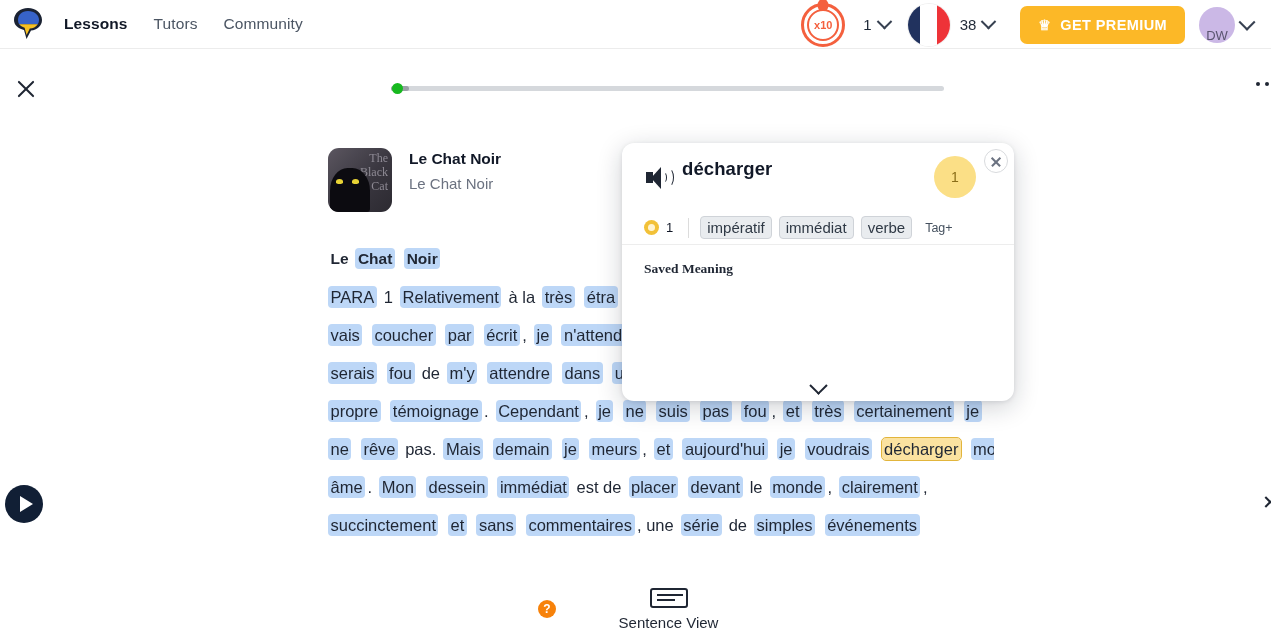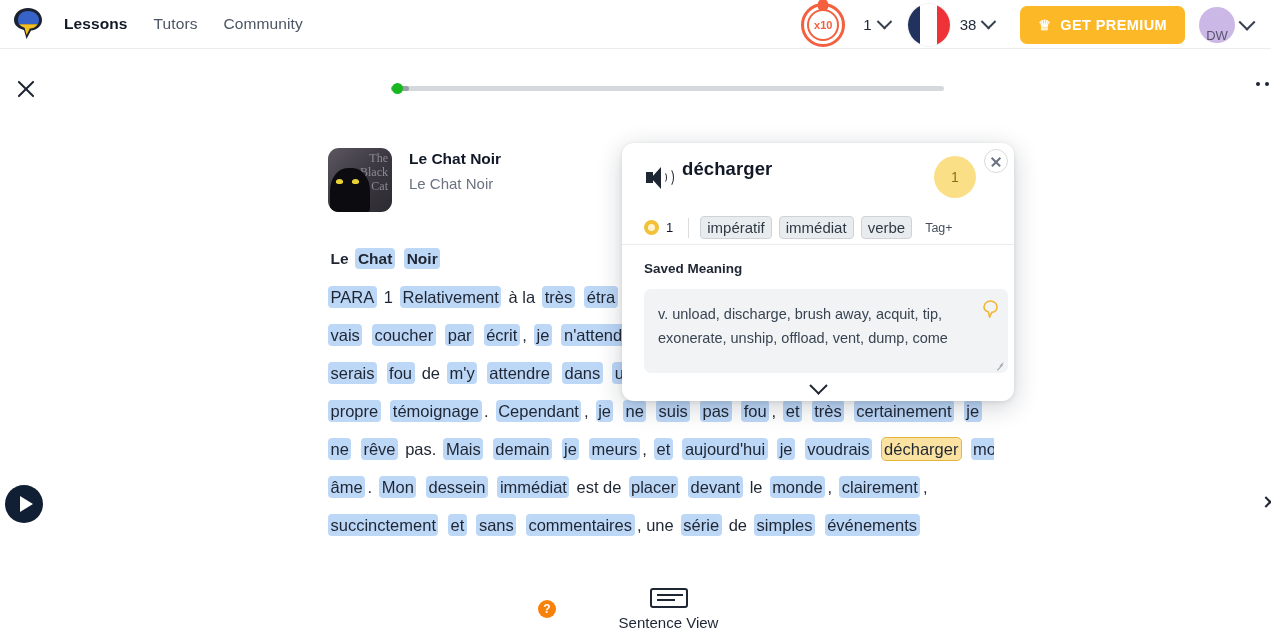--- a/index.html
+++ b/index.html
@@ -147,21 +147,21 @@
     display:flex;align-items:center;justify-content:center; }
   .coin span{ width:7px;height:7px;border-radius:50% 50% 45% 45%;background:#fff3d0; }
   .coin-n { font-size:13px; color:#111827; margin-right:4px;}
   .vdiv { width:1px;height:20px;background:#dcdcdc; margin:0 4px;}
   .tag {
     background:#e9ecef; border:1px solid #cfd3d8; border-radius:4px;
     font-size:15px; color:#2f3945; padding:2px 6px; cursor:pointer;
   }
   .tagplus { font-size:12.5px; color:#44505e; margin-left:6px; cursor:pointer; }
 
-  .pop-body { padding:16px 6px 0 22px; }
+  .pop-body { padding:16px 6px 0 22px;font-family:Liberation Serif, serif; }
   .saved-label { font-size:13.5px; font-weight:bold; color:#1f2633; }
   .meaning-box {
     position:relative; margin-top:13px; background:#f2f3f5; border-radius:7px;
     padding:13px 34px 13px 14px; font-size:14.5px; line-height:24px; color:#394452;
     height:84px; overflow:hidden;
   }
   .mini-logo { position:absolute; right:10px; top:11px; width:15px;height:18px;}
   .resize-grip { position:absolute; right:4px; bottom:3px; width:9px;height:9px;}
   .resize-grip i{position:absolute;right:0;background:#9aa0a6;height:1px;transform:rotate(-45deg);}
   .rg1{width:8px;bottom:2px;} .rg2{width:5px;bottom:5px;}
@@ -303,32 +303,20 @@
       <span class="coin-n">1</span>
       <span class="vdiv"></span>
       <span class="tag">impératif</span>
       <span class="tag">immédiat</span>
       <span class="tag">verbe</span>
       <span class="tagplus">Tag+</span>
     </div>
 
     <div class="pop-body">
       <div class="saved-label">Saved Meaning</div>
-      <div class="meaning-box">
-        <span>v. unload, discharge, brush away, acquit, tip, exonerate, unship, offload, vent, dump, come</span>
-        <span class="mini-logo">
-          <svg width="15" height="18" viewBox="0 0 15 18">
-              <path d="M7.5 1 C11.1 1 14 3.6 14 7 C14 10.1 11.6 12.1 8.8 12.4 L6.6 17 L5.4 12.1 C2.7 11.2 1 9.3 1 7 C1 3.6 3.9 1 7.5 1 Z" fill="none" stroke="#f2b632" stroke-width="1.6"></path>
-            </svg>
-        </span>
-        <span class="resize-grip">
-          <i class="rg1"></i>
-            <i class="rg2"></i>
-        </span>
-      </div>
     </div>
 
     <div class="pop-chevron">
         <i></i>
       </div>
   </div>
 
   <div class="play-btn">
     <span class="play-tri"></span>
   </div>

